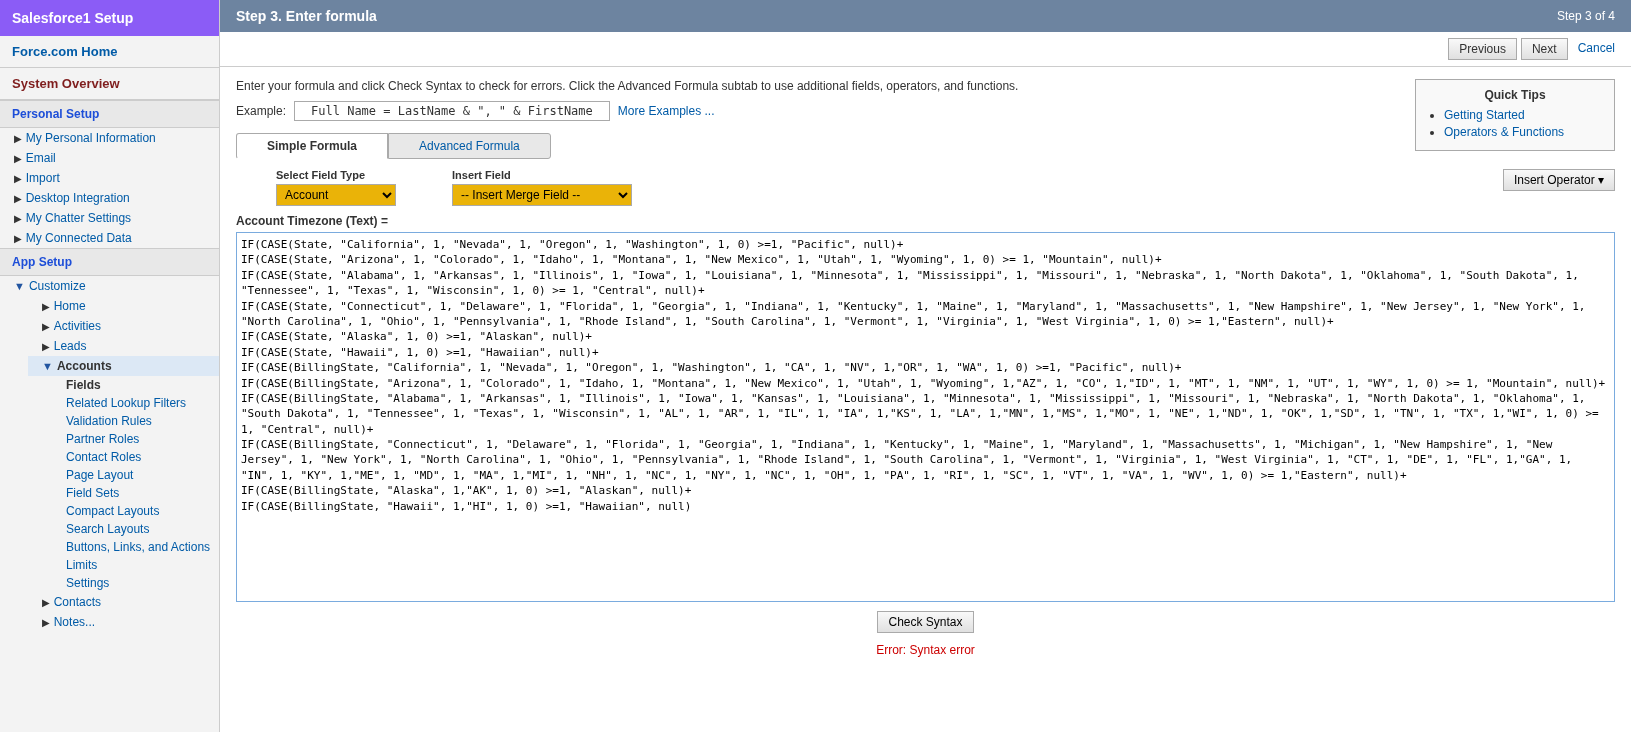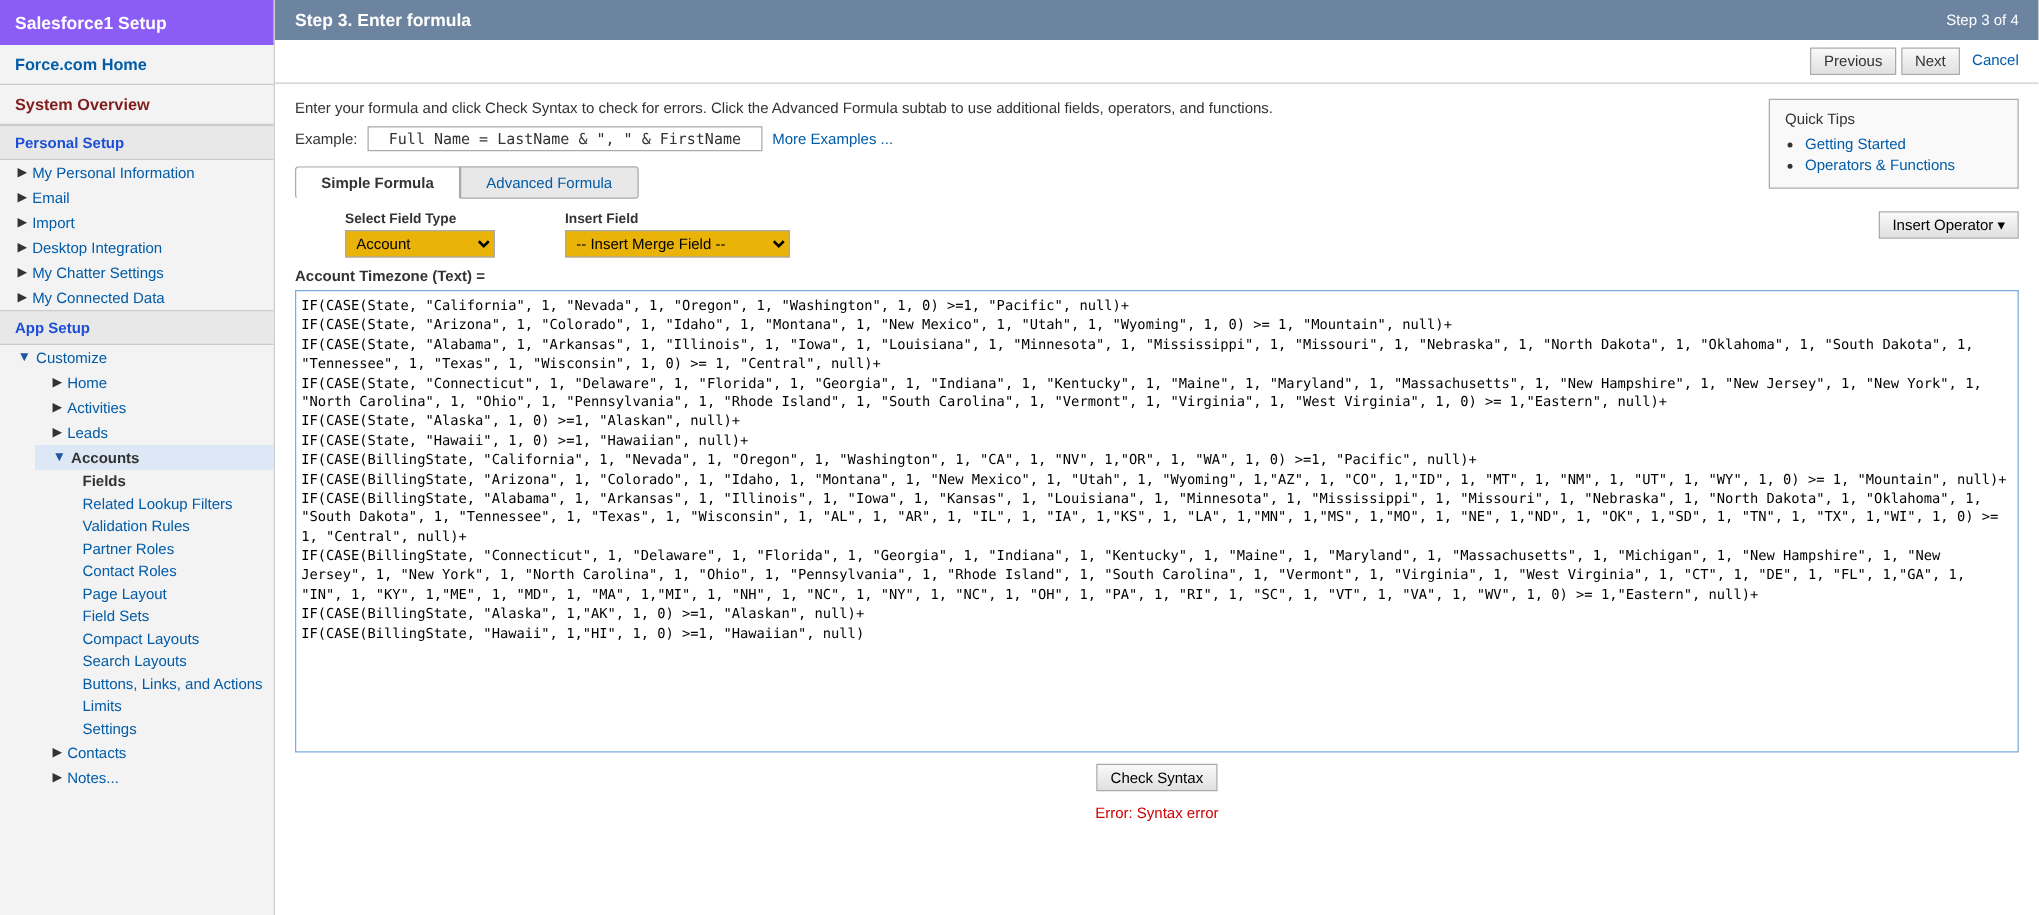--- a/index.html
+++ b/index.html
@@ -140,21 +140,21 @@
       font-size: 12px;
     }
 
     
     .tabs-row {
       display: flex;
       gap: 0;
       margin-bottom: 10px;
     }
     .tab {
-      padding: 5px 20px;
+      padding: 5px 30px;
       border: 1px solid #aaa;
       background: #e8e8e8;
       cursor: pointer;
       font-size: 12px;
       color: #015ba7;
     }
     .tab.active {
       background: #fff;
       color: #333;
       font-weight: bold;
@@ -246,22 +246,23 @@
       position: absolute;
       top: 12px;
       right: 16px;
       border: 1px solid #aaa;
       padding: 8px 12px;
       background: #f9f9f9;
       width: 200px;
       font-size: 12px;
     }
     .quick-tips-title {
-      font-weight: normal;
+      font-weight: bold;
       margin-bottom: 6px;
+      text-align: center;
     }
     .quick-tips ul {
       padding-left: 16px;
     }
     .quick-tips li {
       margin-bottom: 3px;
     }
     .quick-tips a {
       color: #015ba7;
       cursor: pointer;

